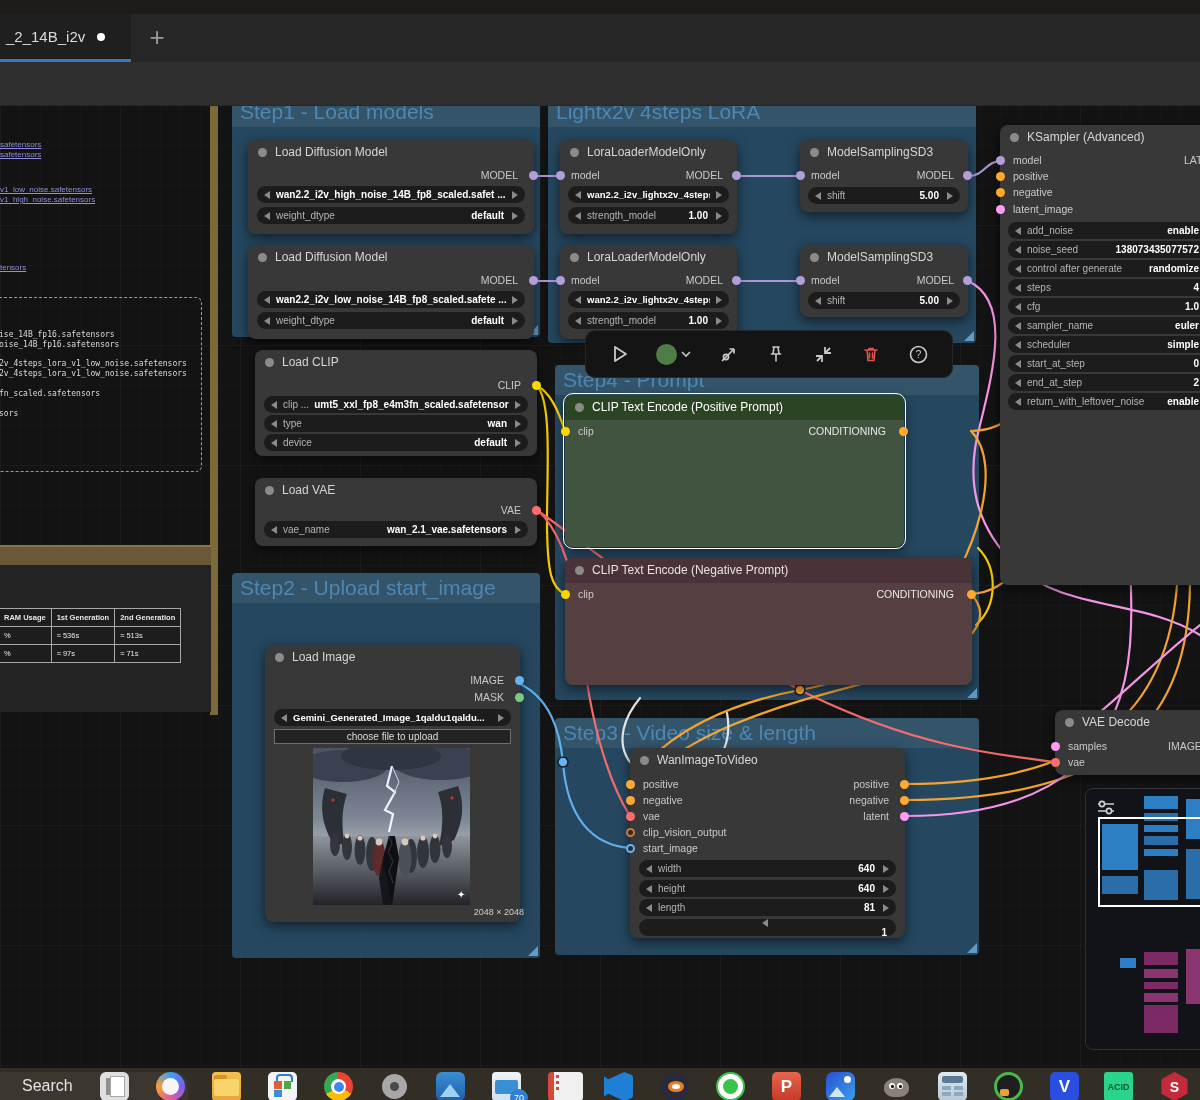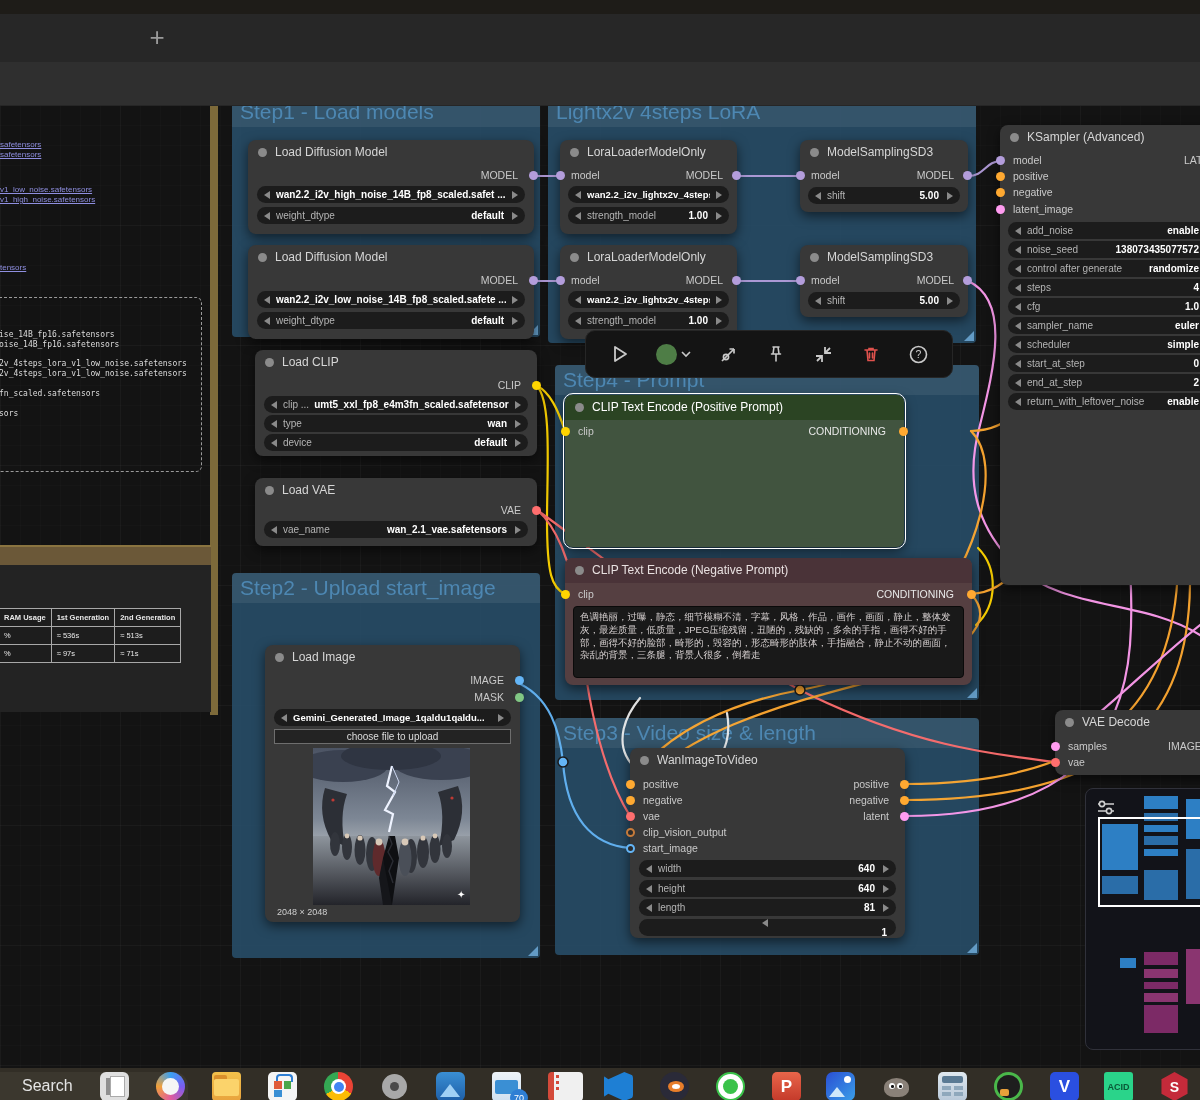--- a/index.html
+++ b/index.html
@@ -434,21 +434,20 @@
 <div class="node" style="left:565px;top:558px;width:407px;height:127px;background:#553f41;">
   <div class="abs" style="left:0;top:0;right:0;height:25px;background:#4a3338;border-radius:8px 8px 0 0;"></div>
   <div class="nt" style="color:#e8e0e0;">
       <span class="sdot"></span>
     <span>CLIP Text Encode (Negative Prompt)</span>
     </div>
   <div class="pdot c-clip" style="left:-4px;top:32px;"></div>
   <div class="sr" style="left:13px;top:30px;">clip</div>
   <div class="sr sr-r" style="right:18px;top:30px;color:#e8e8e8;">CONDITIONING</div>
   <div class="pdot c-cond" style="right:-4px;top:32px;"></div>
-  <div class="ta" style="left:8px;top:48px;width:391px;height:72px;font-size:9.5px;line-height:1.35;padding:4px 6px;font-family:'Liberation Sans',sans-serif;color:#d6d0d0;">色调艳丽，过曝，静态，细节模糊不清，字幕，风格，作品，画作，画面，静止，整体发灰，最差质量，低质量，JPEG压缩残留，丑陋的，残缺的，多余的手指，画得不好的手部，画得不好的脸部，畸形的，毁容的，形态畸形的肢体，手指融合，静止不动的画面，杂乱的背景，三条腿，背景人很多，倒着走</div>
 </div>
 
 <div class="node" style="left:265px;top:645px;width:255px;height:277px;">
   <div class="nt">
       <span class="sdot"></span>
     <span>Load Image</span>
     </div>
   <div class="sr sr-r" style="right:16px;top:29px;">IMAGE</div>
   <div class="pdot c-img" style="right:-4px;top:31px;"></div>
   <div class="sr sr-r" style="right:16px;top:46px;">MASK</div>
@@ -502,21 +501,21 @@
       <circle cx="47" cy="90" r="2.6"></circle>
         <circle cx="110" cy="90" r="2.6"></circle>
         <circle cx="34" cy="88" r="2.4"></circle>
         <circle cx="122" cy="88" r="2.4"></circle>
       </g>
     <path d="M76,88 L82,88 L86,110 L79,157 L72,157 L70,110 Z" fill="#0e0f12"></path>
     <path d="M70,110 L66,130 L70,157 L79,157 Z" fill="#15161a"></path>
     <path d="M76,88 l3,8 l-4,8 l5,9 l-4,10 l4,12" stroke="#2a2c33" stroke-width="1.4" fill="none"></path>
     <text x="144" y="150" font-size="10" fill="#fff">✦</text>
   </svg>
-  <div class="abs" style="left:12px;top:262px;width:255px;text-align:left;color:#cfcfcf;font-size:9px;">2048 × 2048</div>
+  <div class="abs" style="left:4px;top:262px;width:255px;text-align:right;color:#cfcfcf;font-size:9px;">2048 × 2048</div>
 </div>
 
 <div class="node" style="left:630px;top:748px;width:275px;height:190px;">
   <div class="nt">
       <span class="sdot"></span>
     <span>WanImageToVideo</span>
     </div>
   <div class="pdot c-cond" style="left:-4px;top:32px;"></div>
   <div class="sr" style="left:13px;top:30px;">positive</div>
   <div class="pdot c-cond" style="left:-4px;top:48px;"></div>
@@ -675,20 +674,24 @@
       <i class="chev chev-up"></i>
       <i class="chev chev-dn"></i>
     </span>
   </div>
   <div id="xicon">✕</div>
   <div id="stopicon"></div>
 </div>
 
 <div id="topstrip" class="abs"></div>
 <div id="tabbar" class="abs">
+  <div id="tab-active" class="abs">
+    <span>_2_14B_i2v</span>
+    <span id="tab-dot"></span>
+  </div>
   <div id="newtab" class="abs">+</div>
 </div>
 <div id="chromestrip" class="abs"></div>
 
 <div id="taskbar" class="abs">
   <div id="searchpill">
     <span>Search</span>
   </div>
   <div class="tic" style="left:100px;background:#dfdfdf;">
     <div style="position:absolute;left:6px;top:6px;width:13px;height:17px;background:#8f8f8f;"></div>

